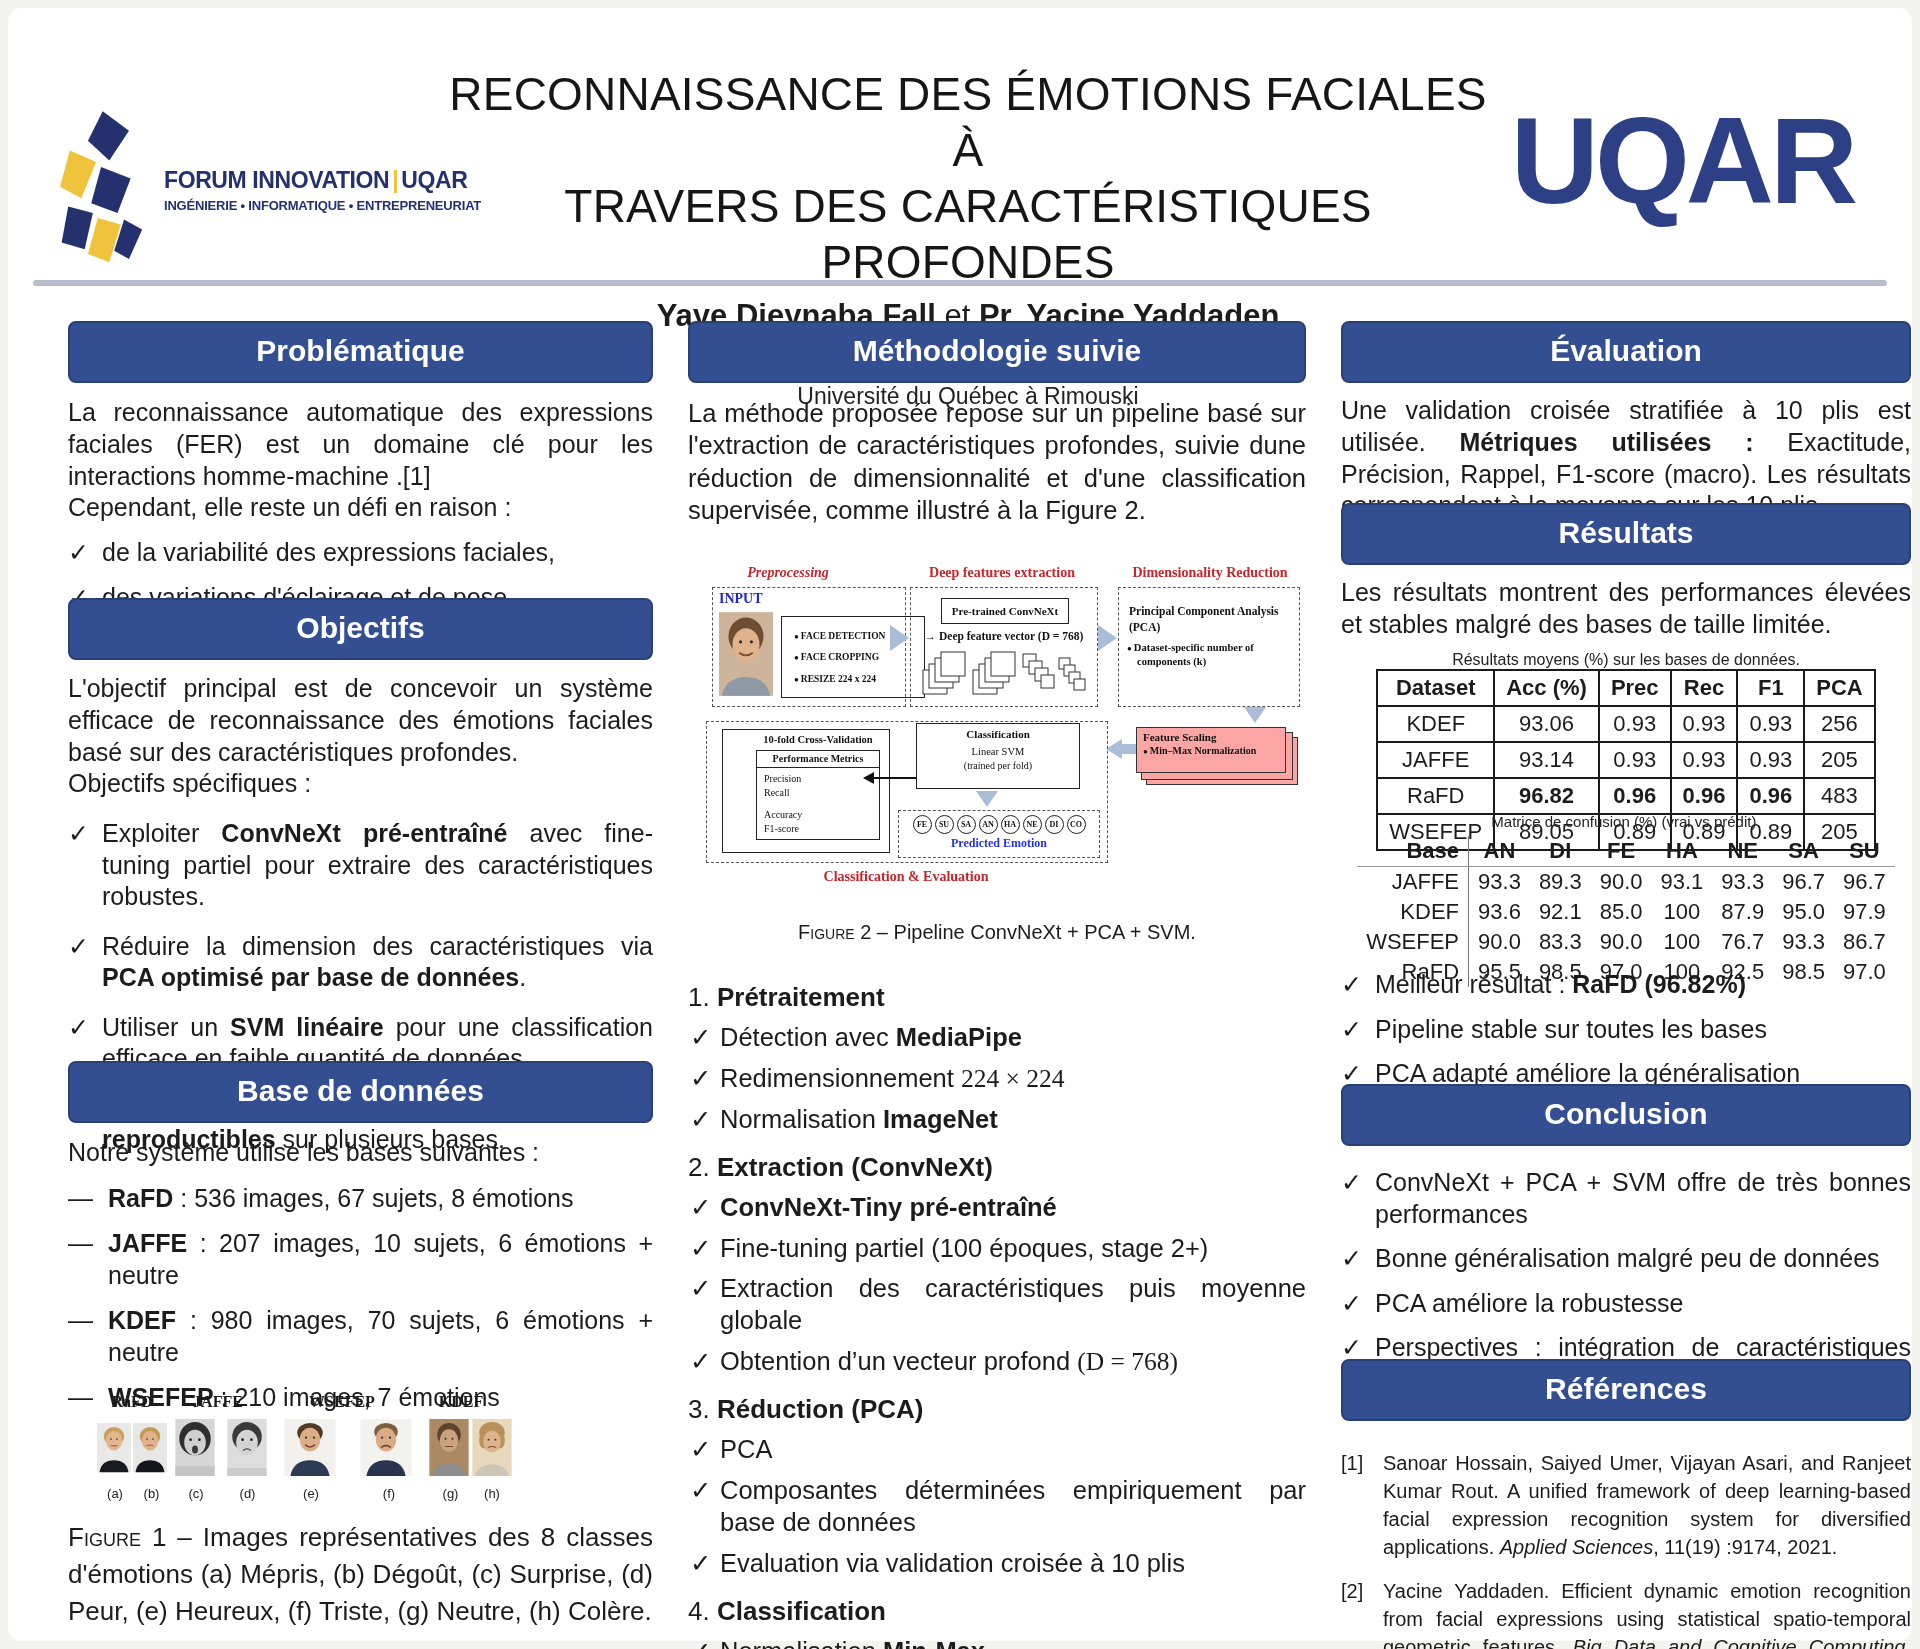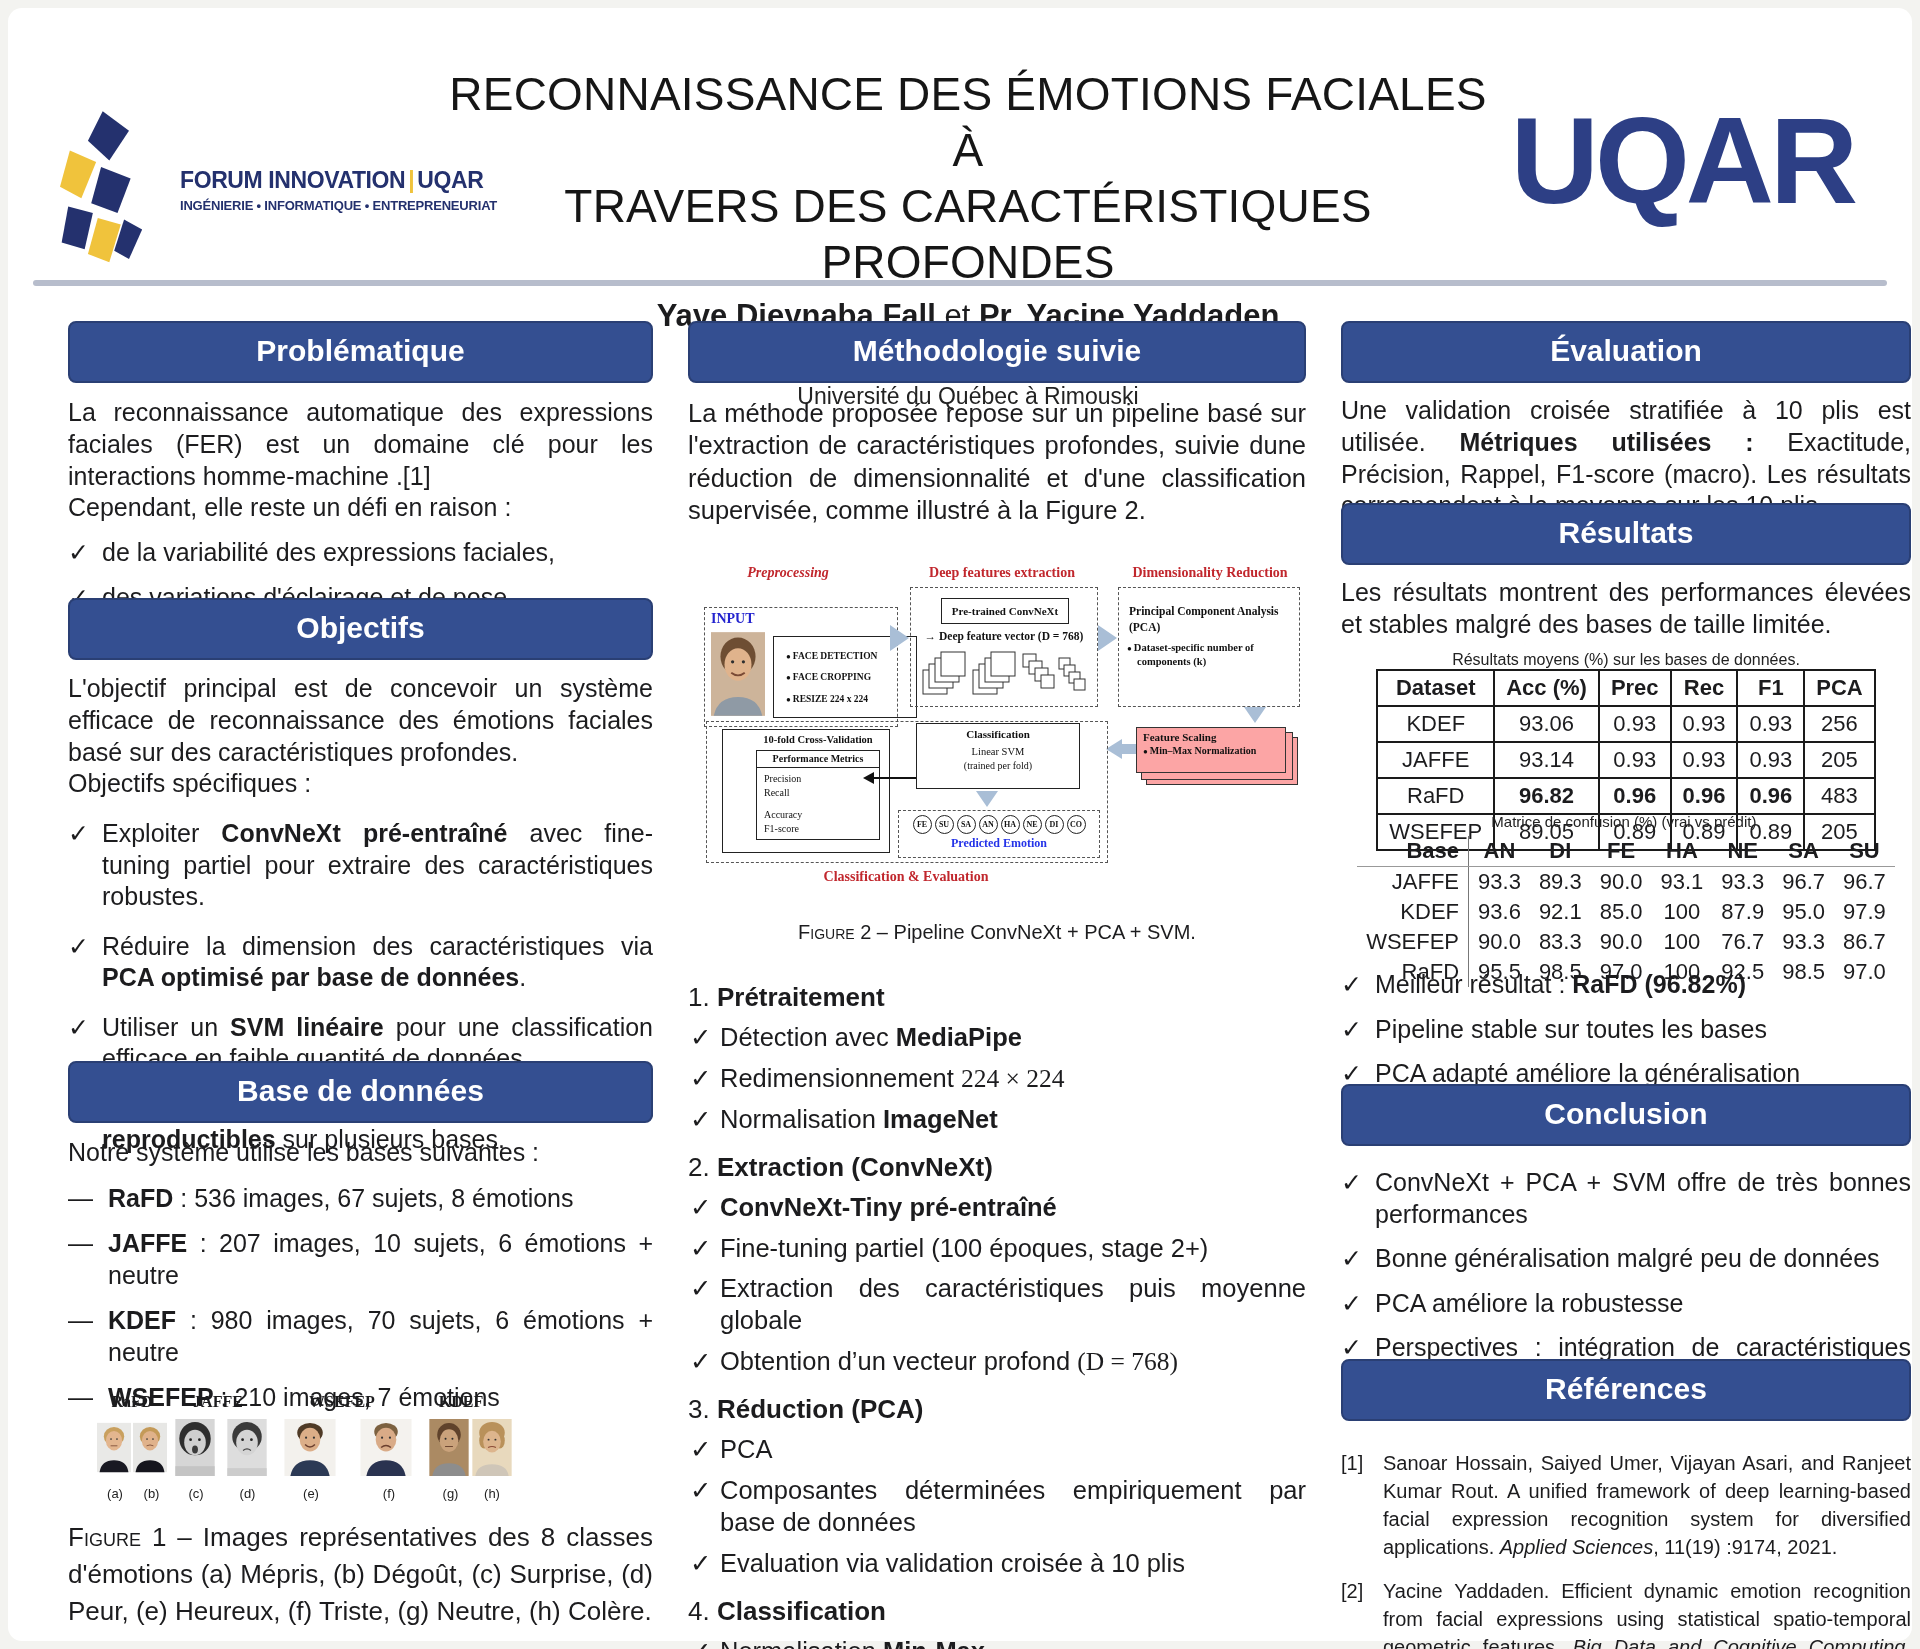--- a/index.html
+++ b/index.html
@@ -1,20 +1,20 @@
 <!DOCTYPE html>
 <html><head>
 <meta charset="utf-8">
 <style>
   html,body{margin:0;padding:0;}
   body{width:1920px;height:1649px;background:#f3f3f0;font-family:"Liberation Sans",sans-serif;color:#1c1c1e;position:relative;overflow:hidden;}
   .poster{position:absolute;left:8px;top:8px;right:8px;bottom:8px;background:#ffffff;border-radius:14px;}
 
   
-  .logo-left{position:absolute;left:52px;top:98px;display:flex;align-items:center;gap:28px;}
+  .logo-left{position:absolute;left:52px;top:98px;display:flex;align-items:center;gap:12px;}
   .logo-mark{width:92px;height:168px;}
   .logo-textblock{display:flex;flex-direction:column;}
   .logo-line1{font-weight:700;font-size:23px;color:#24316e;letter-spacing:-0.4px;white-space:nowrap;}
   .logo-line1 .sep{color:#f0c33c;font-weight:700;padding:0 3px;}
   .logo-line1 .uqar{color:#24316e;}
   .logo-line2{font-size:13px;font-weight:700;color:#24316e;letter-spacing:-0.2px;margin-top:4px;white-space:nowrap;}
   .titleblock{position:absolute;left:430px;width:1060px;top:58px;text-align:center;}
   .title-line{font-size:46px;color:#161616;line-height:1.22;letter-spacing:0.2px;}
   .authors{margin-top:8px;font-size:31px;}
   .authors b{font-weight:700;}
@@ -46,21 +46,21 @@
   .f1-row svg{display:block;}
   .f1-letters{display:flex;margin-left:29px;margin-top:10px;font-size:13px;color:#222;}
   .f1-letters span{display:block;text-align:center;}
   .figcap{margin-top:18px;font-size:26px;line-height:1.42;text-align:justify;}
   .smallcaps{font-variant-caps:small-caps;}
 
   
   .fig2{position:relative;width:618px;height:340px;font-family:"Liberation Serif",serif;color:#111;}
   .fig2 .rlbl{position:absolute;transform:translateX(-50%);font-weight:700;font-size:14px;color:#c1272d;white-space:nowrap;}
   .dashbox{position:absolute;border:1.5px dashed #555;}
-  .boxA{left:16px;top:24px;width:192px;height:118px;margin-top:20px;}
+  .boxA{left:24px;top:24px;width:192px;height:118px;}
   .boxB{left:222px;top:24px;width:186px;height:118px;}
   .boxC{left:430px;top:24px;width:180px;height:118px;}
   .inputlbl{position:absolute;left:6px;top:3px;color:#2424cf;font-weight:700;font-size:14px;}
   .inputface{position:absolute;left:6px;top:24px;}
   .prepbox{position:absolute;left:68px;top:28px;width:118px;height:76px;border:1.3px solid #222;display:flex;flex-direction:column;justify-content:space-evenly;padding:2px 12px;}
   .prepbox div{font-weight:700;font-size:9.5px;white-space:nowrap;}
   .prepbox div::before{content:"● ";font-size:8px;}
   .tri-r{position:absolute;width:0;height:0;border-top:13px solid transparent;border-bottom:13px solid transparent;border-left:19px solid #a9bed6;}
   .tri-d{position:absolute;width:0;height:0;border-left:11px solid transparent;border-right:11px solid transparent;border-top:16px solid #a9bed6;}
   .ptbox{position:absolute;left:30px;top:10px;width:126px;height:24px;border:1.3px solid #222;font-weight:700;font-size:11px;text-align:center;line-height:24px;}

